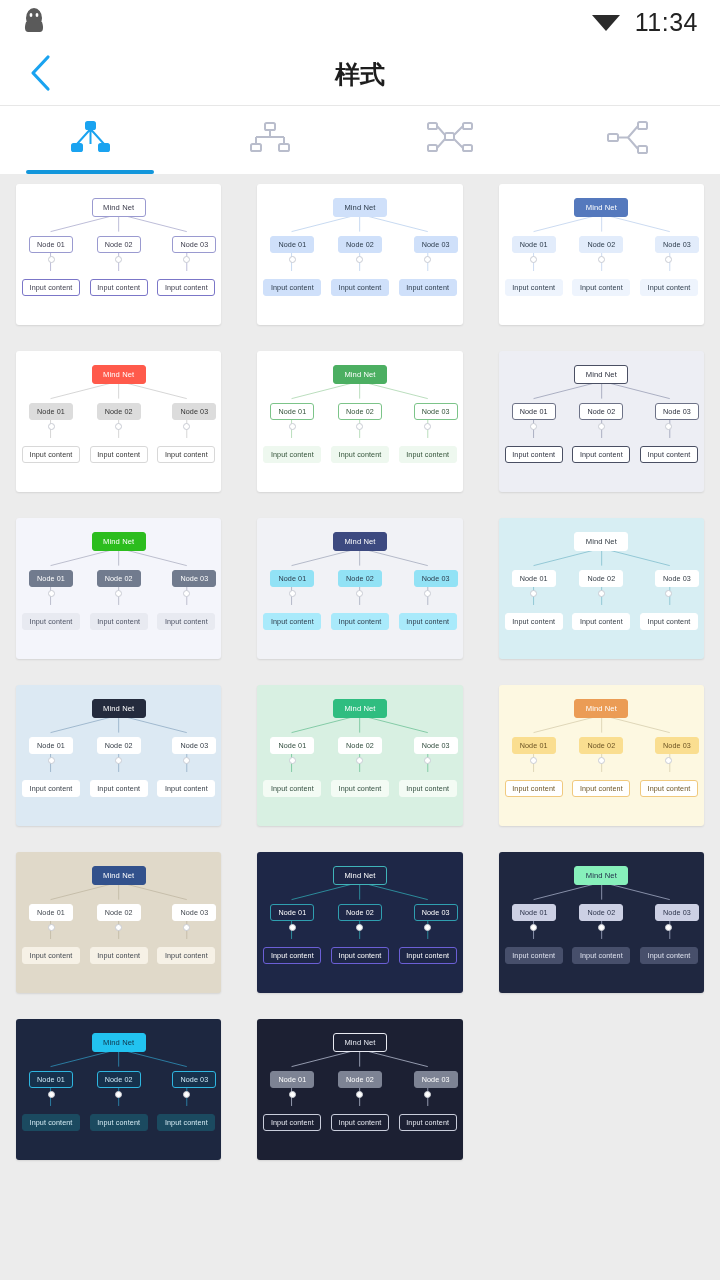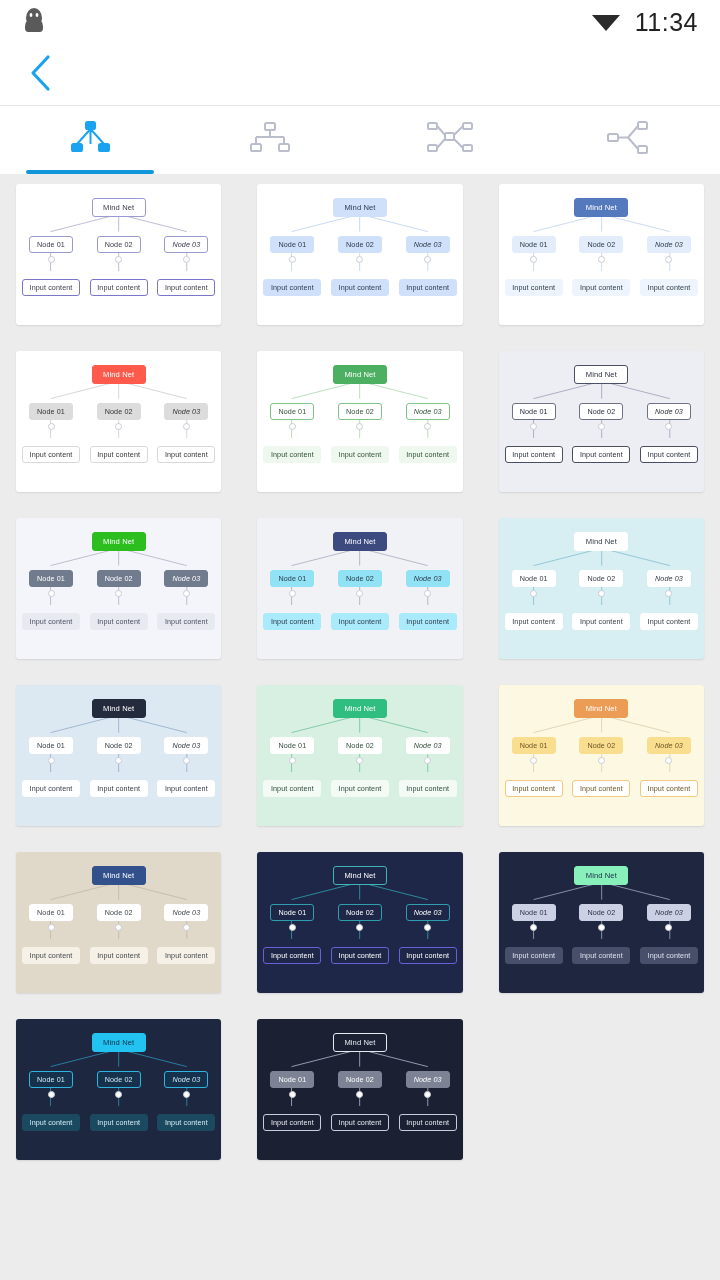--- a/index.html
+++ b/index.html
@@ -78,21 +78,21 @@
     display: flex; align-items: center; justify-content: center;
     font-size: 7.2px;
     white-space: nowrap;
     border-radius: 3px;
     border: 1px solid transparent;
     letter-spacing: .1px;
   }
   .node.root { width: 54px; height: 19px; left: 50%; margin-left: -27px; top: 14px; font-size: 7.6px; }
   .node.lv1  { width: 44px; height: 17px; top: 52px; }
   .node.lv2  { width: 58px; height: 17px; top: 95px; }
-  .n-c1 { left: 13px; }  .n-c2 { left: 50%; margin-left: -22px; } .n-c3 { right: 13px; font-style: italic; }
+  .n-c1 { left: 13px; }  .n-c2 { left: 50%; margin-left: -22px; } .n-c3 { right: 5px; }
   .l-c1 { left: 6px; }   .l-c2 { left: 50%; margin-left: -29px; } .l-c3 { right: 6px; }
 
   .dot {
     position: absolute; top: 72px; width: 7px; height: 7px;
     border-radius: 50%; background: #fff; border: 1px solid #c9ccd4;
   }
   .d-c1 { left: 31.5px; } .d-c2 { left: 50%; margin-left: -3.5px; } .d-c3 { right: 31.5px; }
 </style>
 </head>
 <body>
@@ -119,20 +119,21 @@
 </div>
 
 <div class="titlebar">
   <div class="back-btn">
     <span>
       <svg width="26" height="40" viewBox="0 0 26 40">
         <path d="M20 4 L5 20 L20 36" fill="none" stroke="#1aa3f0" stroke-width="3.2" stroke-linecap="round" stroke-linejoin="round"></path>
       </svg>
     </span>
   </div>
+  <div class="page-title">样式</div>
 </div>
 
 <div class="tabbar">
   <div class="tab active">
     <span>
       <svg width="48" height="40" viewBox="0 0 48 40" stroke="#1aa3f0" fill="none" stroke-width="2">
         <rect x="20" y="4" width="9" height="7" rx="1.6" fill="#1aa3f0"></rect>
         <path d="M24.5 11 L11 26 M24.5 11 L38 26 M24.5 11 L24.5 26"></path>
         <rect x="6" y="26" width="10" height="7" rx="1.6" fill="#1aa3f0"></rect>
         <rect x="33" y="26" width="10" height="7" rx="1.6" fill="#1aa3f0"></rect>

